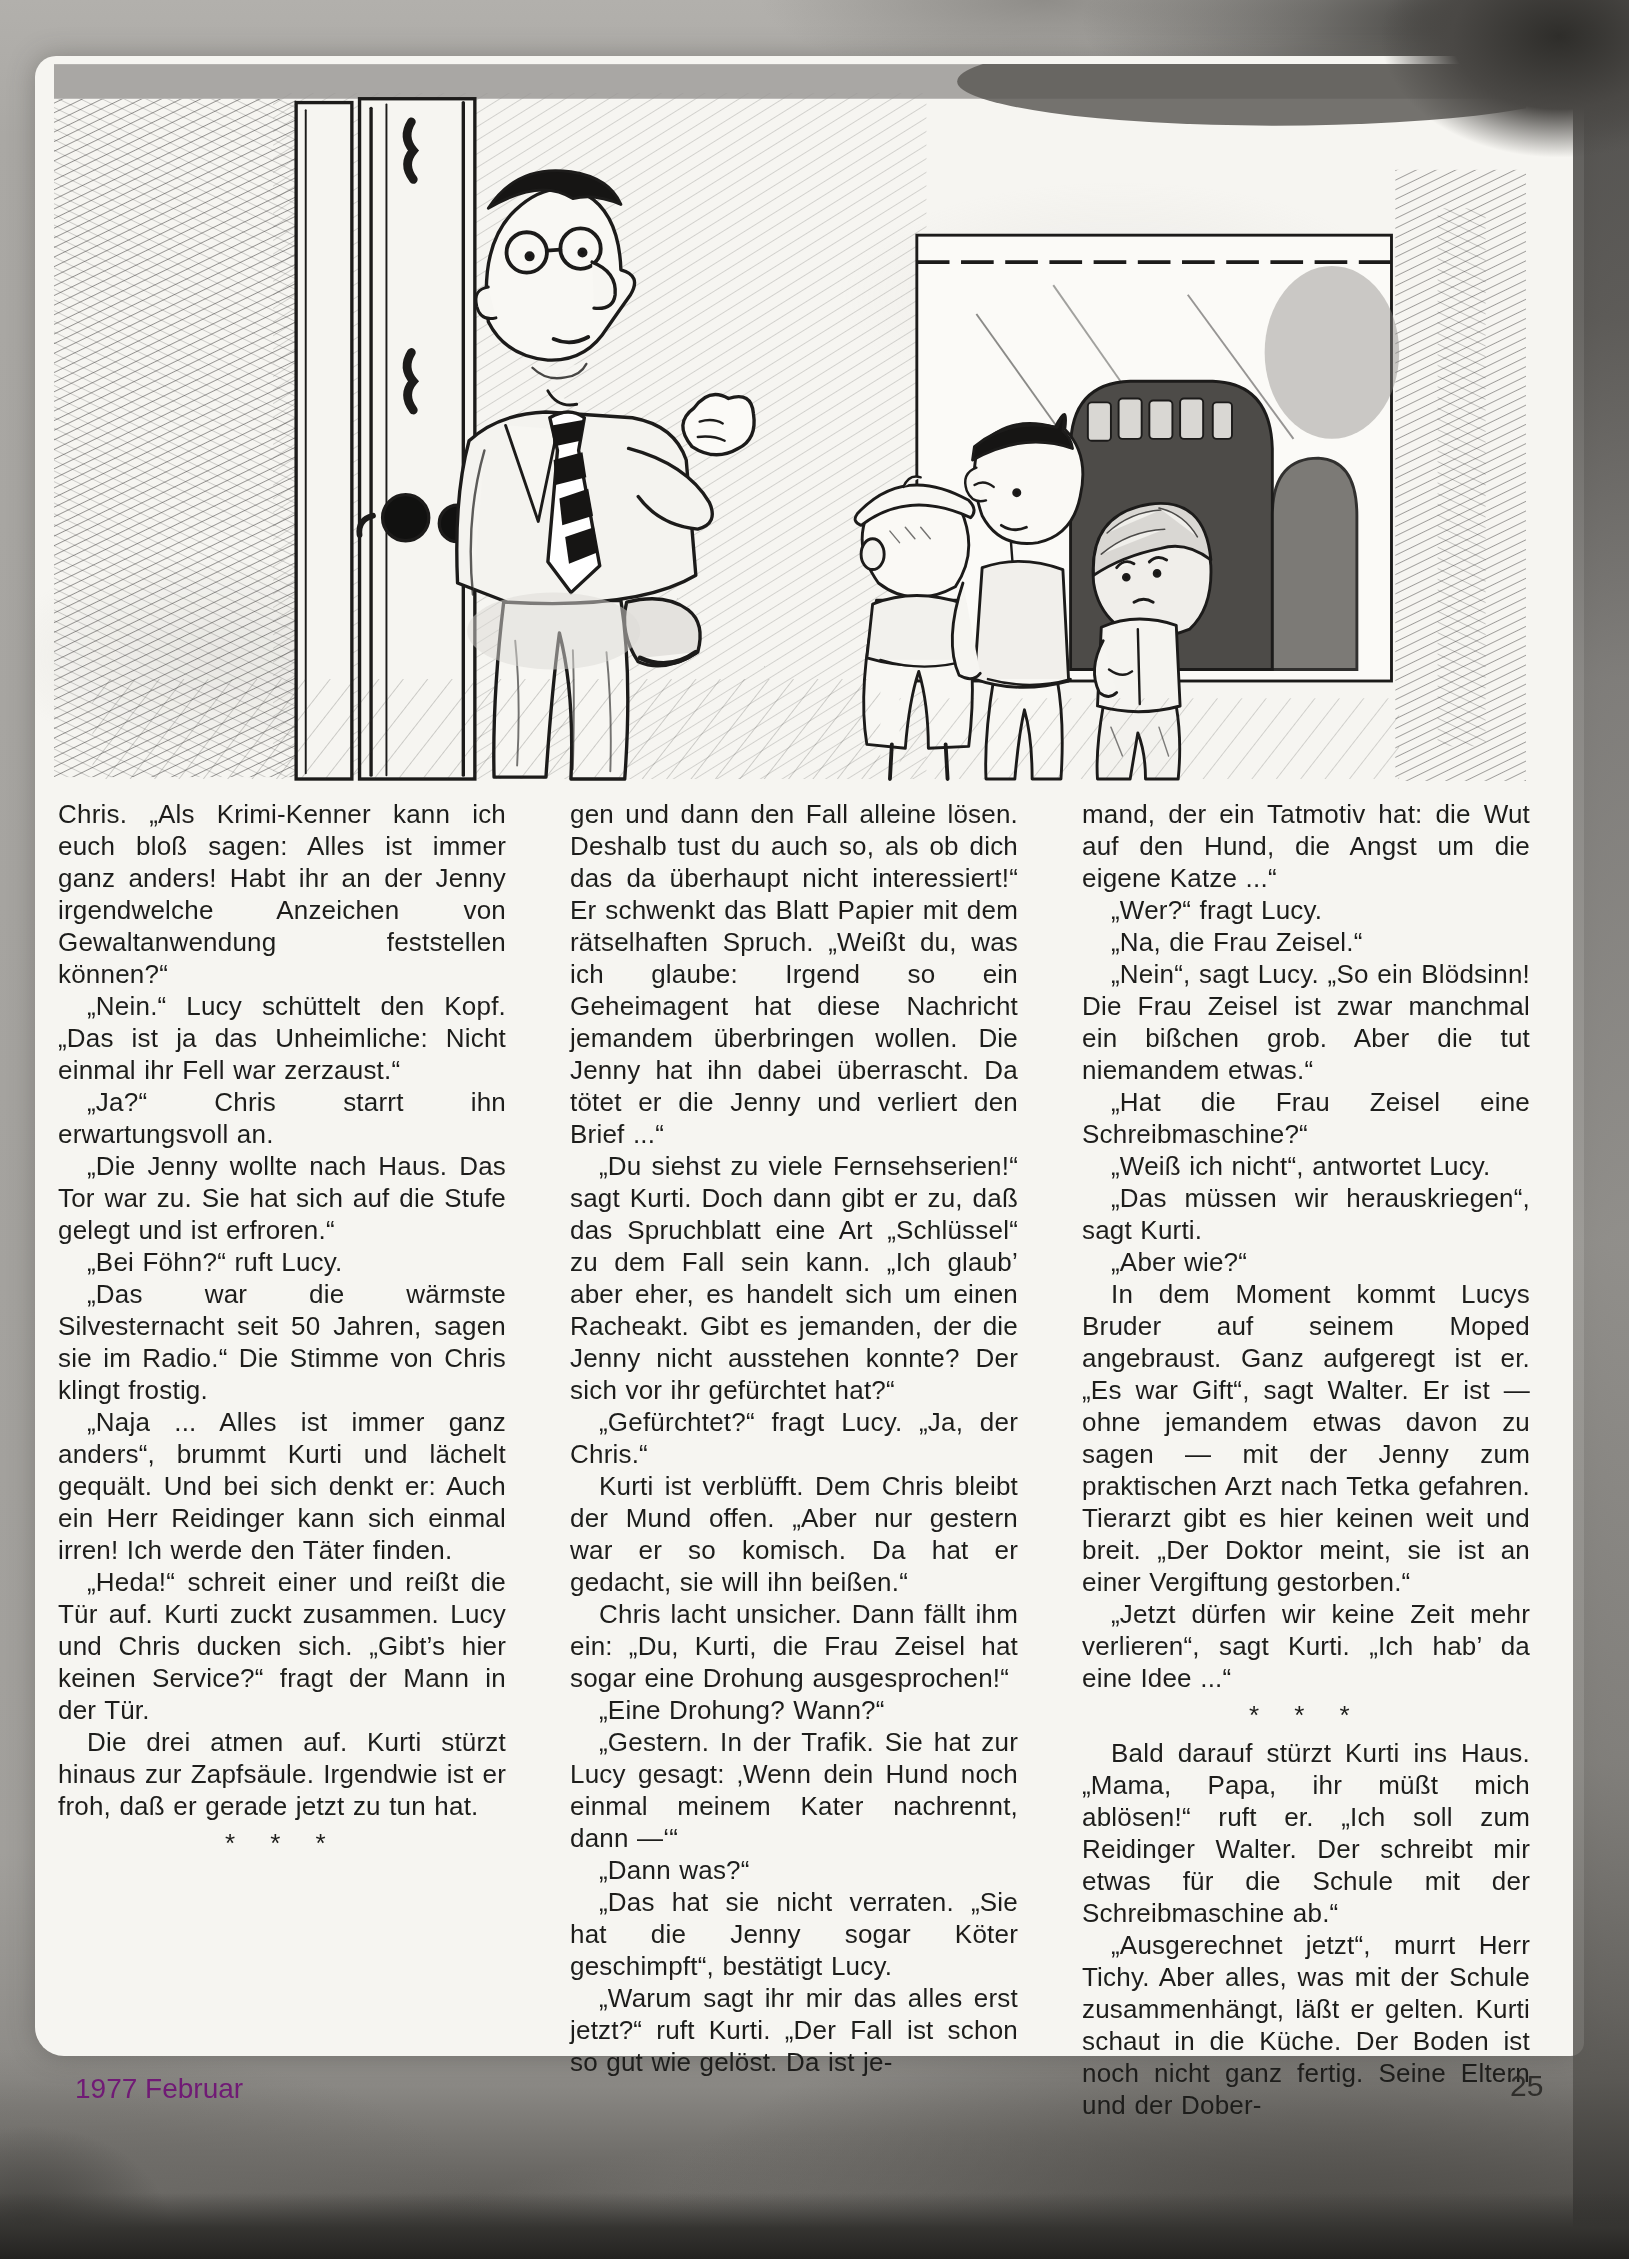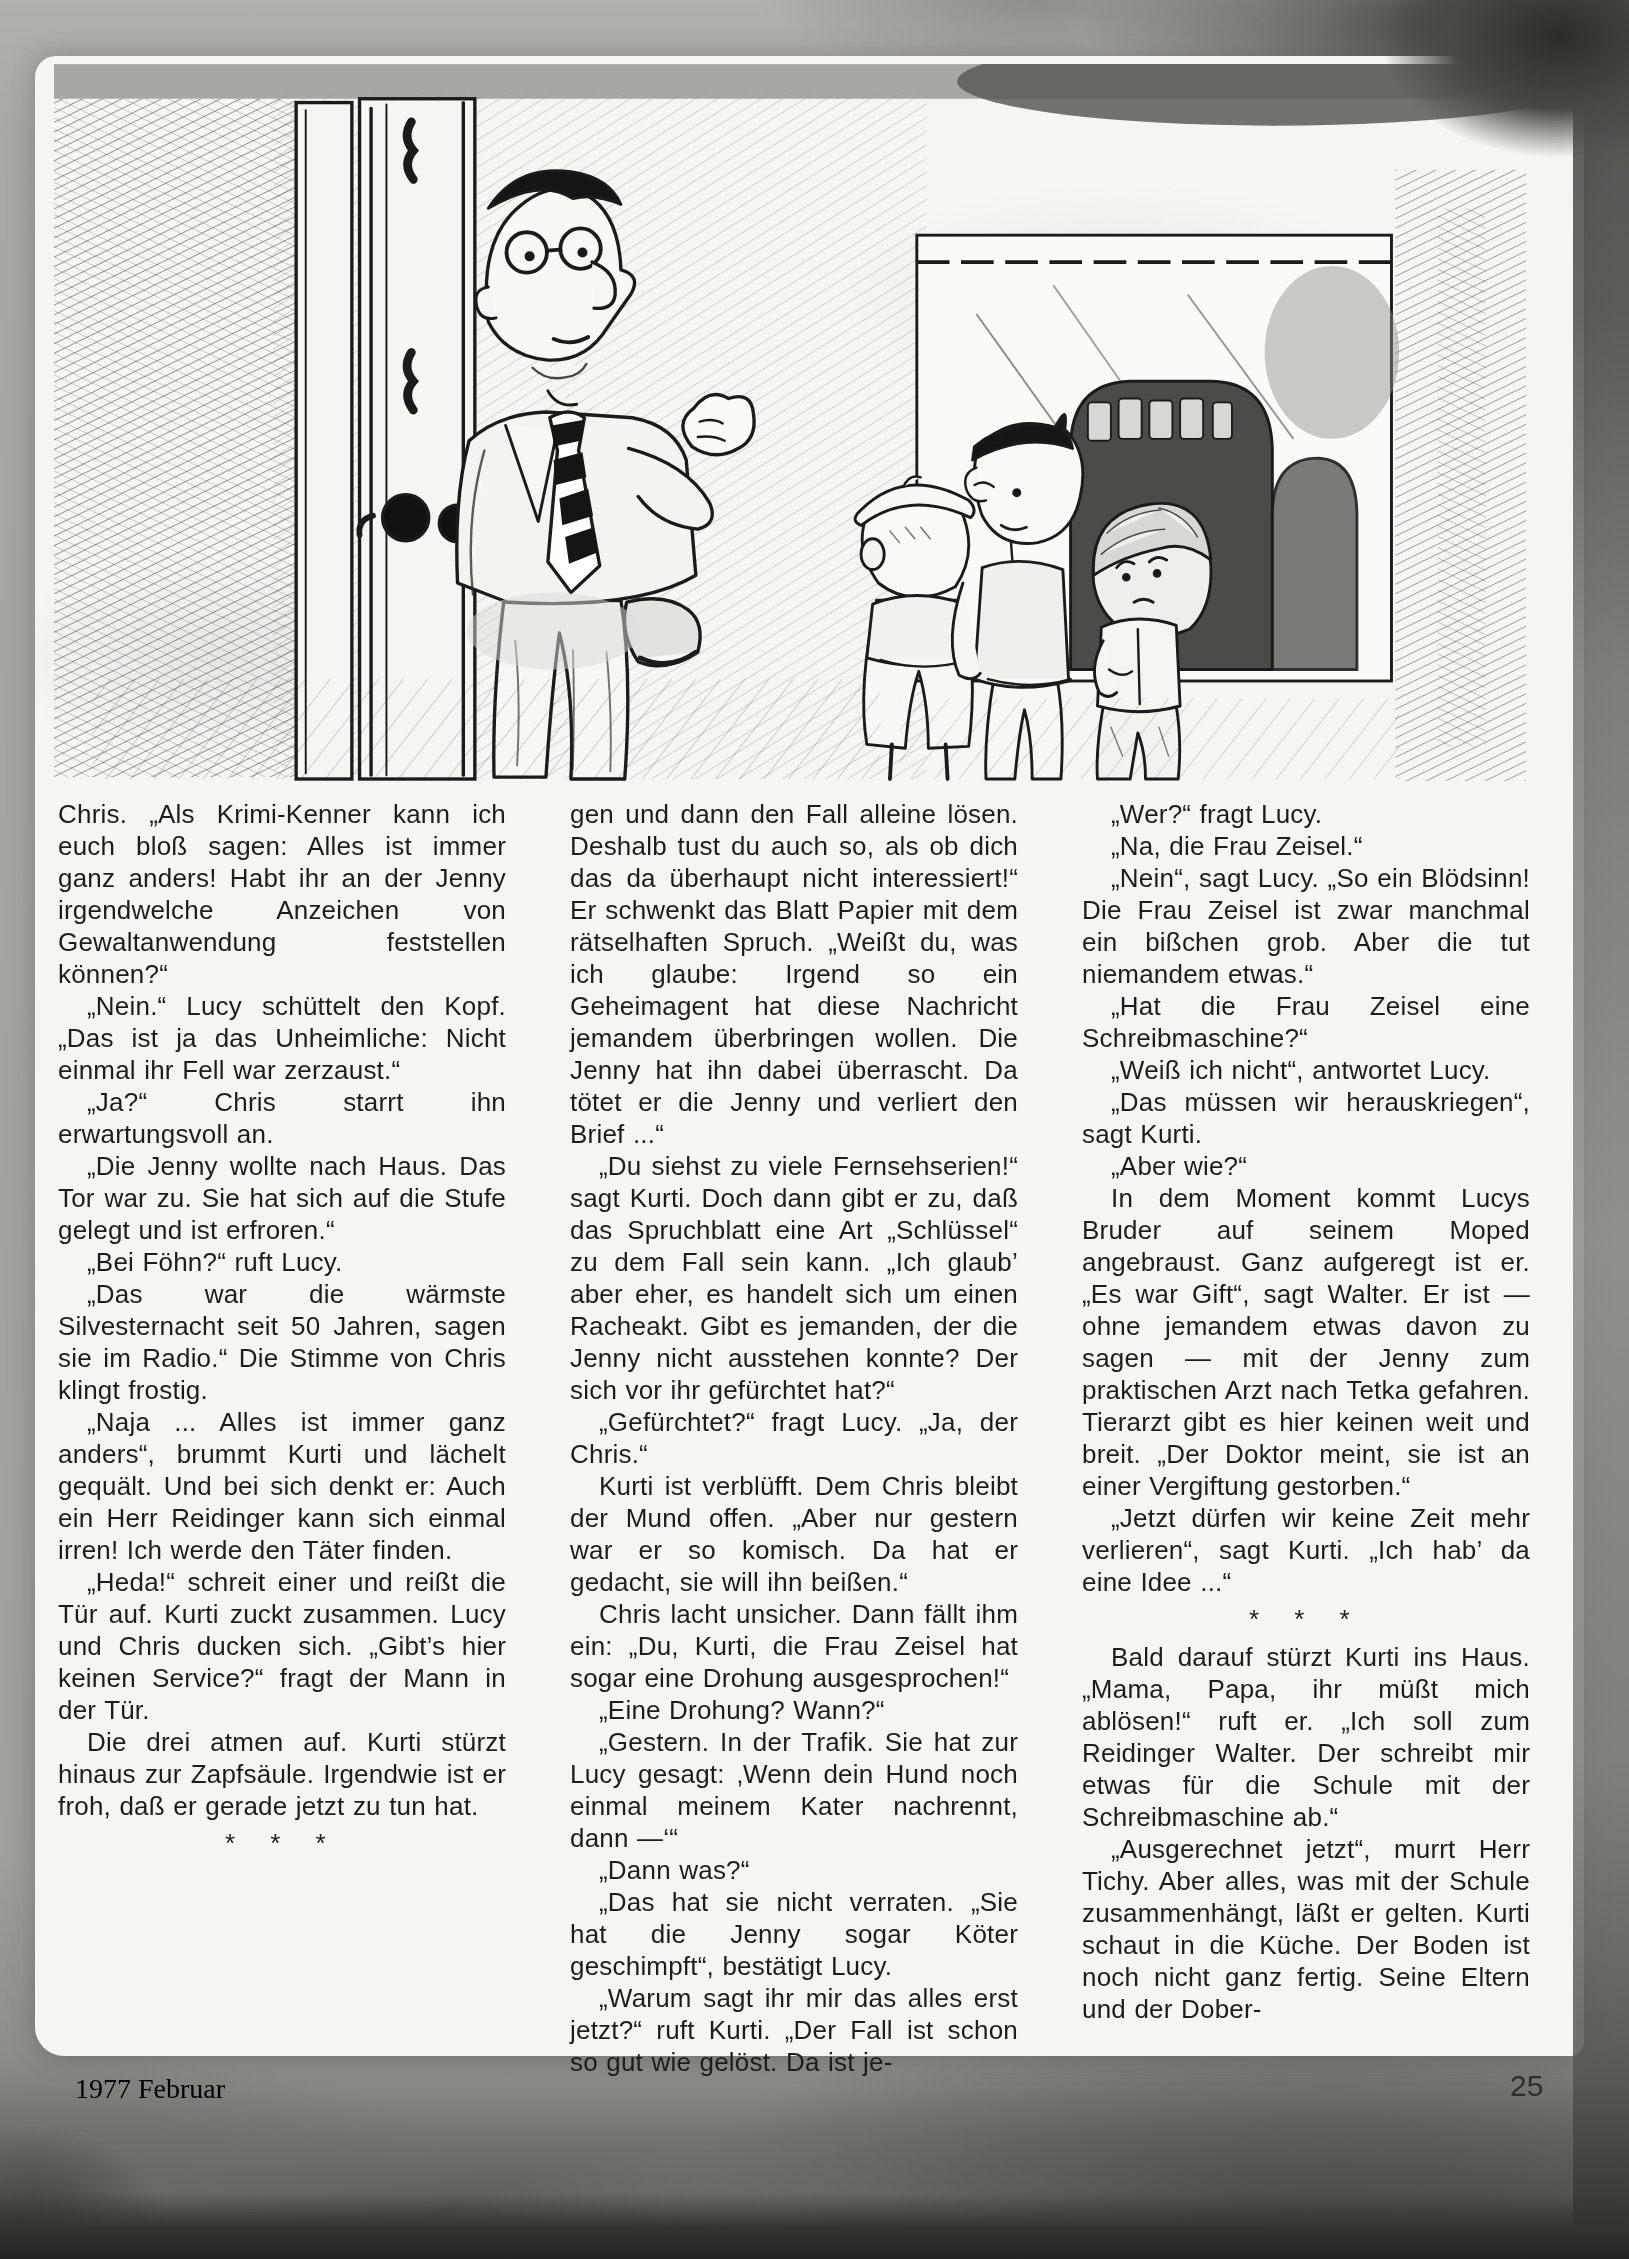--- a/index.html
+++ b/index.html
@@ -39,21 +39,21 @@
   
   .columns{position:absolute;left:23px;top:742px;width:1472px;display:flex;gap:64px;}
   .col{flex:1 1 0;font-size:26px;line-height:32px;color:#1d1d1b;text-align:justify;
        letter-spacing:0.2px;word-spacing:1px;}
   .para{margin:0;}
   .para.indent{text-indent:29px;}
   .para.center{text-align:center;text-indent:0;letter-spacing:13.4px;margin:4.8px 0 6.7px 0;}
   .it{}
 
   
-  .footer-date{position:absolute;z-index:4;left:75px;top:2073px;font-size:28px;color:#000000;font-family:Liberation Serif, serif;}
+  .footer-date{position:absolute;z-index:4;left:75px;top:2073px;font-size:28px;color:#701a75;}
   .footer-page{position:absolute;z-index:4;left:1510px;top:2069px;font-size:30px;color:#2f2e2b;}
 </style>
 </head>
 <body>
 
 <div class="scan-bg"></div>
 
 <div class="paper">
   <div class="paper-mottle"></div>
 
@@ -240,20 +240,21 @@
         <p class="para indent"><span>„Gefürchtet?“ fragt Lucy. „Ja, der Chris.“</span></p>
         <p class="para indent"><span>Kurti ist verblüfft. Dem Chris bleibt der Mund offen. „Aber nur gestern war er so komisch. Da hat er gedacht, sie will ihn beißen.“</span></p>
         <p class="para indent"><span>Chris lacht unsicher. Dann fällt ihm ein: „Du, Kurti, die Frau Zeisel hat sogar eine Drohung ausgesprochen!“</span></p>
         <p class="para indent"><span>„Eine Drohung? Wann?“</span></p>
         <p class="para indent"><span>„Gestern. In der Trafik. Sie hat zur Lucy gesagt: ‚Wenn dein Hund noch einmal meinem Kater nachrennt, dann —‘“</span></p>
         <p class="para indent"><span>„Dann </span><span class="it">was</span><span>?“</span></p>
         <p class="para indent"><span>„Das hat sie nicht verraten. „Sie hat die Jenny sogar </span><span class="it">Köter</span><span> geschimpft“, bestätigt Lucy.</span></p>
         <p class="para indent"><span>„Warum sagt ihr mir das alles erst jetzt?“ ruft Kurti. „Der Fall ist schon so gut wie gelöst. Da ist je-</span></p>
       </div>
     <div class="col">
+        <p class="para"><span>mand, der ein Tatmotiv hat: die Wut auf den Hund, die Angst um die eigene Katze ...“</span></p>
         <p class="para indent"><span>„Wer?“ fragt Lucy.</span></p>
         <p class="para indent"><span>„Na, die Frau Zeisel.“</span></p>
         <p class="para indent"><span>„Nein“, sagt Lucy. „So ein Blödsinn! Die Frau Zeisel ist zwar manchmal ein bißchen grob. Aber die tut niemandem etwas.“</span></p>
         <p class="para indent"><span>„Hat die Frau Zeisel eine Schreibmaschine?“</span></p>
         <p class="para indent"><span>„Weiß ich nicht“, antwortet Lucy.</span></p>
         <p class="para indent"><span>„Das müssen wir herauskriegen“, sagt Kurti.</span></p>
         <p class="para indent"><span>„Aber wie?“</span></p>
         <p class="para indent"><span>In dem Moment kommt Lucys Bruder auf seinem Moped angebraust. Ganz aufgeregt ist er. „Es war Gift“, sagt Walter. Er ist — ohne jemandem etwas davon zu sagen — mit der Jenny zum praktischen Arzt nach Tetka gefahren. Tierarzt gibt es hier keinen weit und breit. „Der Doktor meint, sie ist an einer Vergiftung gestorben.“</span></p>
         <p class="para indent"><span>„Jetzt dürfen wir keine Zeit mehr verlieren“, sagt Kurti. „Ich hab’ da eine Idee ...“</span></p>
         <p class="para center"><span>* * *</span></p>

